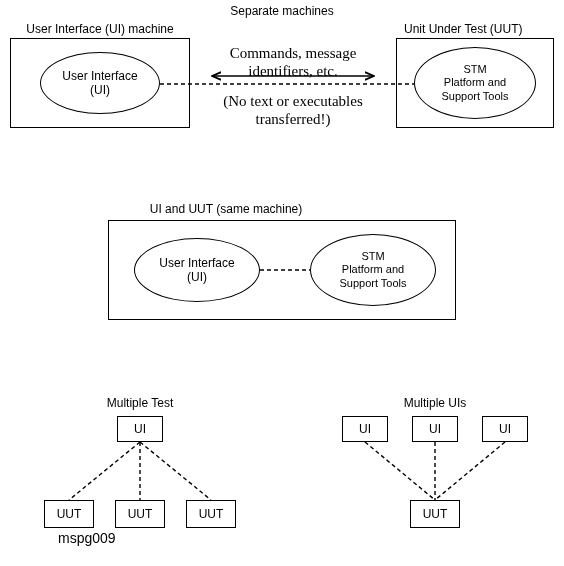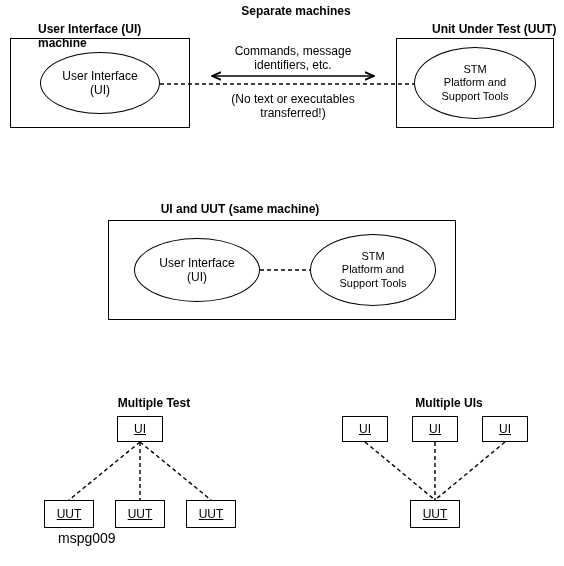--- a/index.html
+++ b/index.html
@@ -8,24 +8,23 @@
     padding: 0;
     width: 564px;
     height: 566px;
     font-family: Arial, Helvetica, sans-serif;
     font-size: 12px;
     color: #000;
     position: relative;
     background: #fff;
   }
   .title {
-    font-weight: bold;
+    font-weight: normal;
     text-align: center;
     position: absolute;
-    padding-left: 28px;
   }
   .box {
     position: absolute;
     border: 1.5px solid #000;
   }
   .ellipse {
     position: absolute;
     border: 1.5px solid #000;
     border-radius: 50%;
     display: flex;
@@ -34,45 +33,45 @@
     text-align: center;
     line-height: 1.2;
   }
   .small-box {
     position: absolute;
     border: 1.5px solid #000;
     display: flex;
     align-items: center;
     justify-content: center;
     text-align: center;
-    text-decoration: underline;
   }
   .note {
     position: absolute;
     text-align: center;
-    font-size: 12px;
+    font-size: 15px;
     line-height: 1.2;
+    font-family: Liberation Serif, serif;
   }
   svg.overlay {
     position: absolute;
     left: 0; top: 0;
     width: 564px; height: 566px;
     pointer-events: none;
   }
   .footer-code {
     position: absolute;
     font-size: 14px;
   }
 </style>
 </head>
 <body>
 
 <div class="title" style="left:0; top:4px; width:564px;">Separate machines</div>
 
-<div class="title" style="left:10px; top:22px; width:180px; text-align:left;">User Interface (UI) machine</div>
+<div class="title" style="left:10px; top:22px; width:180px; text-align:center;">User Interface (UI) machine</div>
 
 <div class="title" style="left:404px; top:22px; width:170px; text-align:left;">Unit Under Test (UUT)</div>
 
 <div class="box" style="left:10px; top:38px; width:180px; height:90px;"></div>
 
 <div class="ellipse" style="left:40px; top:52px; width:120px; height:62px; white-space:pre-line;">User Interface
 (UI)</div>
 
 <div class="box" style="left:396px; top:38px; width:158px; height:90px;"></div>
 

